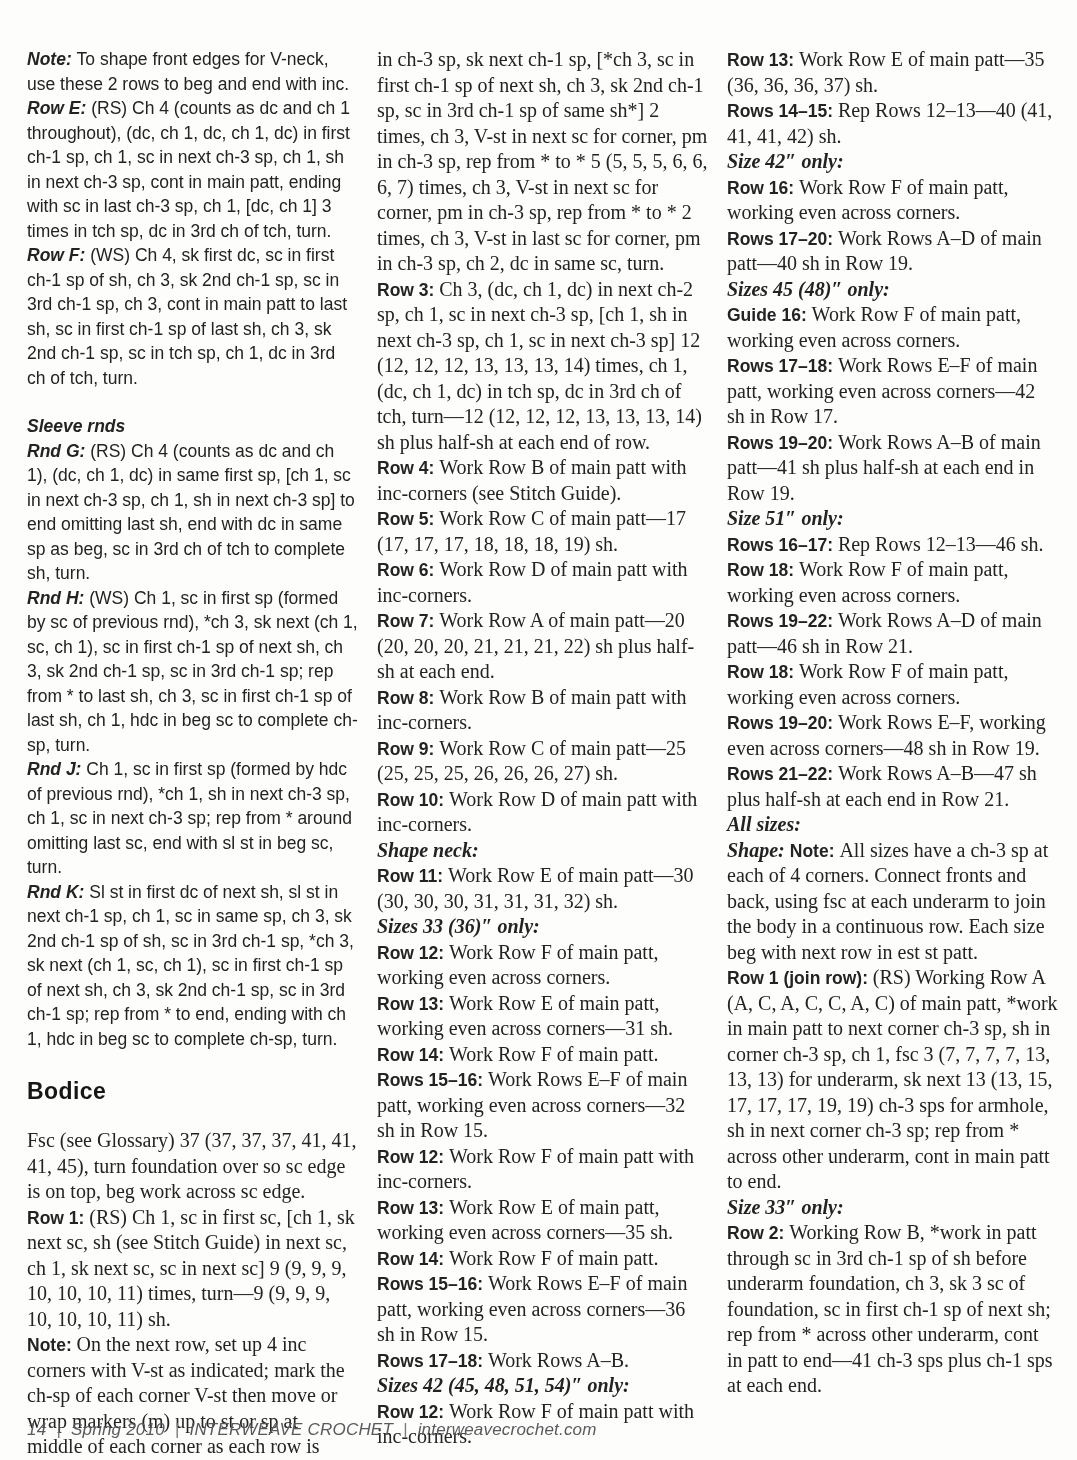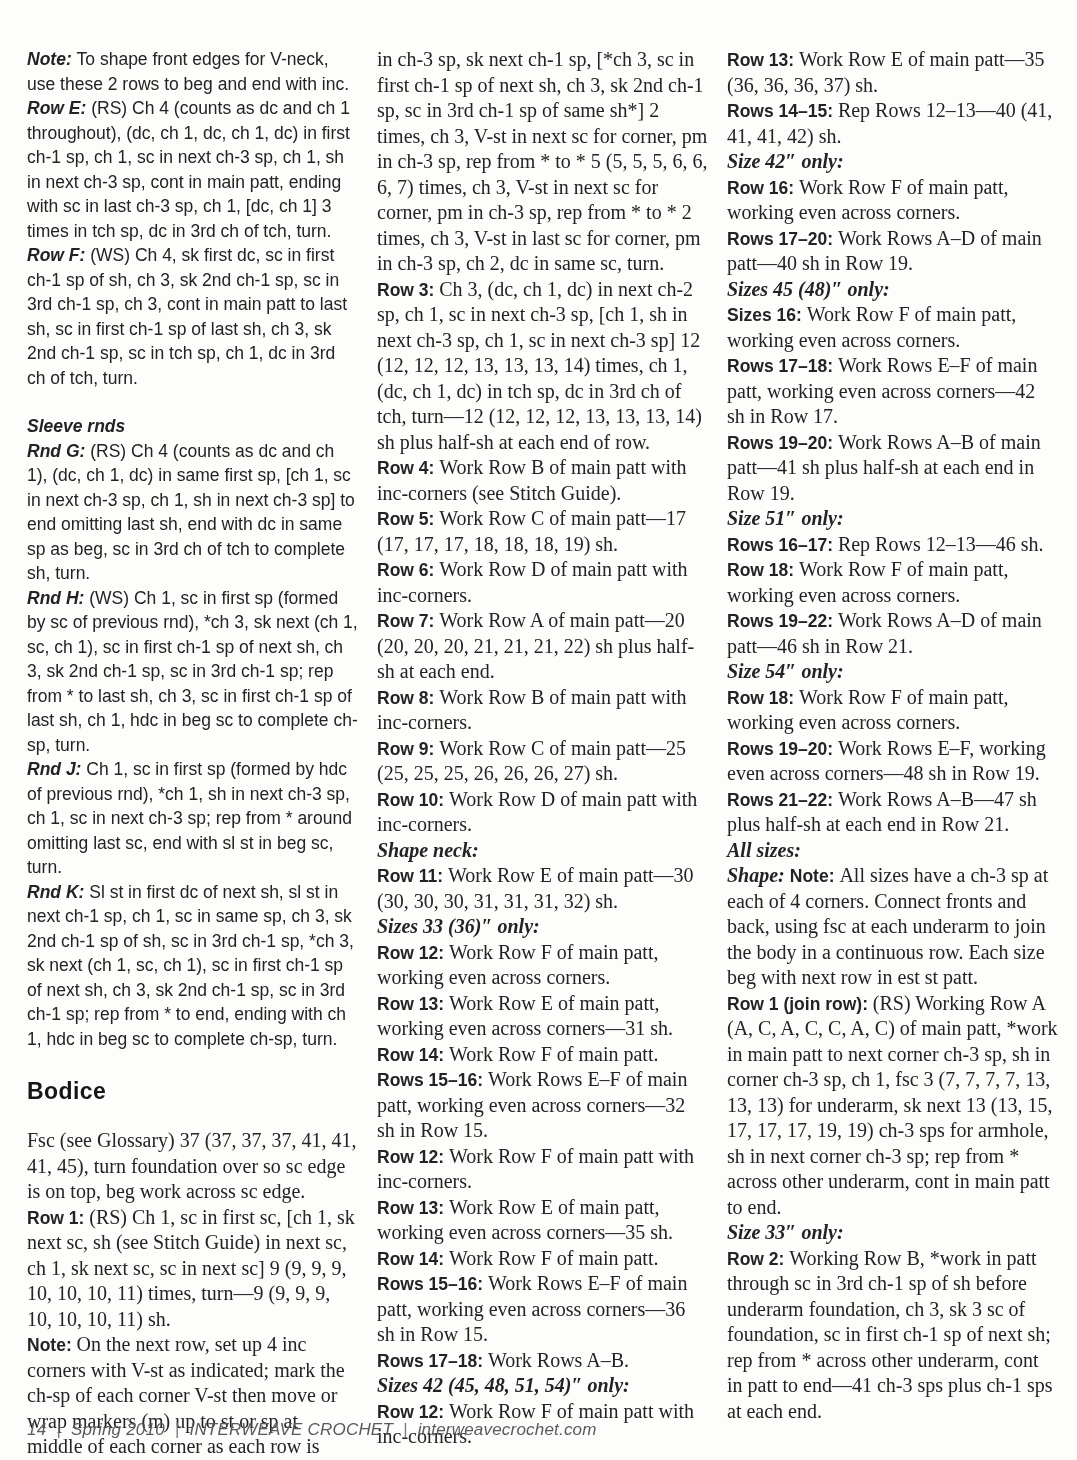--- a/index.html
+++ b/index.html
@@ -125,28 +125,27 @@
         <p class="blk para"><span class="seg-serifbi">Sizes 42 (45, 48, 51, 54)″ only:</span></p>
         <p class="blk para"><span class="seg-lead">Row 12: </span><span class="seg-serif">Work Row F of main patt with inc-corners.</span></p>
       </div>
     <div class="col">
         <p class="blk para"><span class="seg-lead">Row 13: </span><span class="seg-serif">Work Row E of main patt—35 (36, 36, 36, 37) sh.</span></p>
         <p class="blk para"><span class="seg-lead">Rows 14–15: </span><span class="seg-serif">Rep Rows 12–13—40 (41, 41, 41, 42) sh.</span></p>
         <p class="blk para"><span class="seg-serifbi">Size 42″ only:</span></p>
         <p class="blk para"><span class="seg-lead">Row 16: </span><span class="seg-serif">Work Row F of main patt, working even across corners.</span></p>
         <p class="blk para"><span class="seg-lead">Rows 17–20: </span><span class="seg-serif">Work Rows A–D of main patt—40 sh in Row 19.</span></p>
         <p class="blk para"><span class="seg-serifbi">Sizes 45 (48)″ only:</span></p>
-        <p class="blk para"><span class="seg-lead">Sizes 16: </span><span class="seg-serif">Work Row F of main patt, working even across corners.</span></p>
+        <p class="blk para"><span class="seg-lead">Guide 16: </span><span class="seg-serif">Work Row F of main patt, working even across corners.</span></p>
         <p class="blk para"><span class="seg-lead">Rows 17–18: </span><span class="seg-serif">Work Rows E–F of main patt, working even across corners—42 sh in Row 17.</span></p>
         <p class="blk para"><span class="seg-lead">Rows 19–20: </span><span class="seg-serif">Work Rows A–B of main patt—41 sh plus half-sh at each end in Row 19.</span></p>
         <p class="blk para"><span class="seg-serifbi">Size 51″ only:</span></p>
         <p class="blk para"><span class="seg-lead">Rows 16–17: </span><span class="seg-serif">Rep Rows 12–13—46 sh.</span></p>
         <p class="blk para"><span class="seg-lead">Row 18: </span><span class="seg-serif">Work Row F of main patt, working even across corners.</span></p>
         <p class="blk para"><span class="seg-lead">Rows 19–22: </span><span class="seg-serif">Work Rows A–D of main patt—46 sh in Row 21.</span></p>
-        <p class="blk para"><span class="seg-serifbi">Size 54″ only:</span></p>
         <p class="blk para"><span class="seg-lead">Row 18: </span><span class="seg-serif">Work Row F of main patt, working even across corners.</span></p>
         <p class="blk para"><span class="seg-lead">Rows 19–20: </span><span class="seg-serif">Work Rows E–F, working even across corners—48 sh in Row 19.</span></p>
         <p class="blk para"><span class="seg-lead">Rows 21–22: </span><span class="seg-serif">Work Rows A–B—47 sh plus half-sh at each end in Row 21.</span></p>
         <p class="blk para"><span class="seg-serifbi">All sizes:</span></p>
         <p class="blk para"><span class="seg-serifbi">Shape: </span><span class="seg-lead">Note: </span><span class="seg-serif">All sizes have a ch-3 sp at each of 4 corners. Connect fronts and back, using fsc at each underarm to join the body in a continuous row. Each size beg with next row in est st patt.</span></p>
         <p class="blk para"><span class="seg-lead">Row 1 (join row): </span><span class="seg-serif">(RS) Working Row A (A, C, A, C, C, A, C) of main patt, *work in main patt to next corner ch-3 sp, sh in corner ch-3 sp, ch 1, fsc 3 (7, 7, 7, 7, 13, 13, 13) for underarm, sk next 13 (13, 15, 17, 17, 17, 19, 19) ch-3 sps for armhole, sh in next corner ch-3 sp; rep from * across other underarm, cont in main patt to end.</span></p>
         <p class="blk para"><span class="seg-serifbi">Size 33″ only:</span></p>
         <p class="blk para"><span class="seg-lead">Row 2: </span><span class="seg-serif">Working Row B, *work in patt through sc in 3rd ch-1 sp of sh before underarm foundation, ch 3, sk 3 sc of foundation, sc in first ch-1 sp of next sh; rep from * across other underarm, cont in patt to end—41 ch-3 sps plus ch-1 sps at each end.</span></p>
       </div>
   </div>

